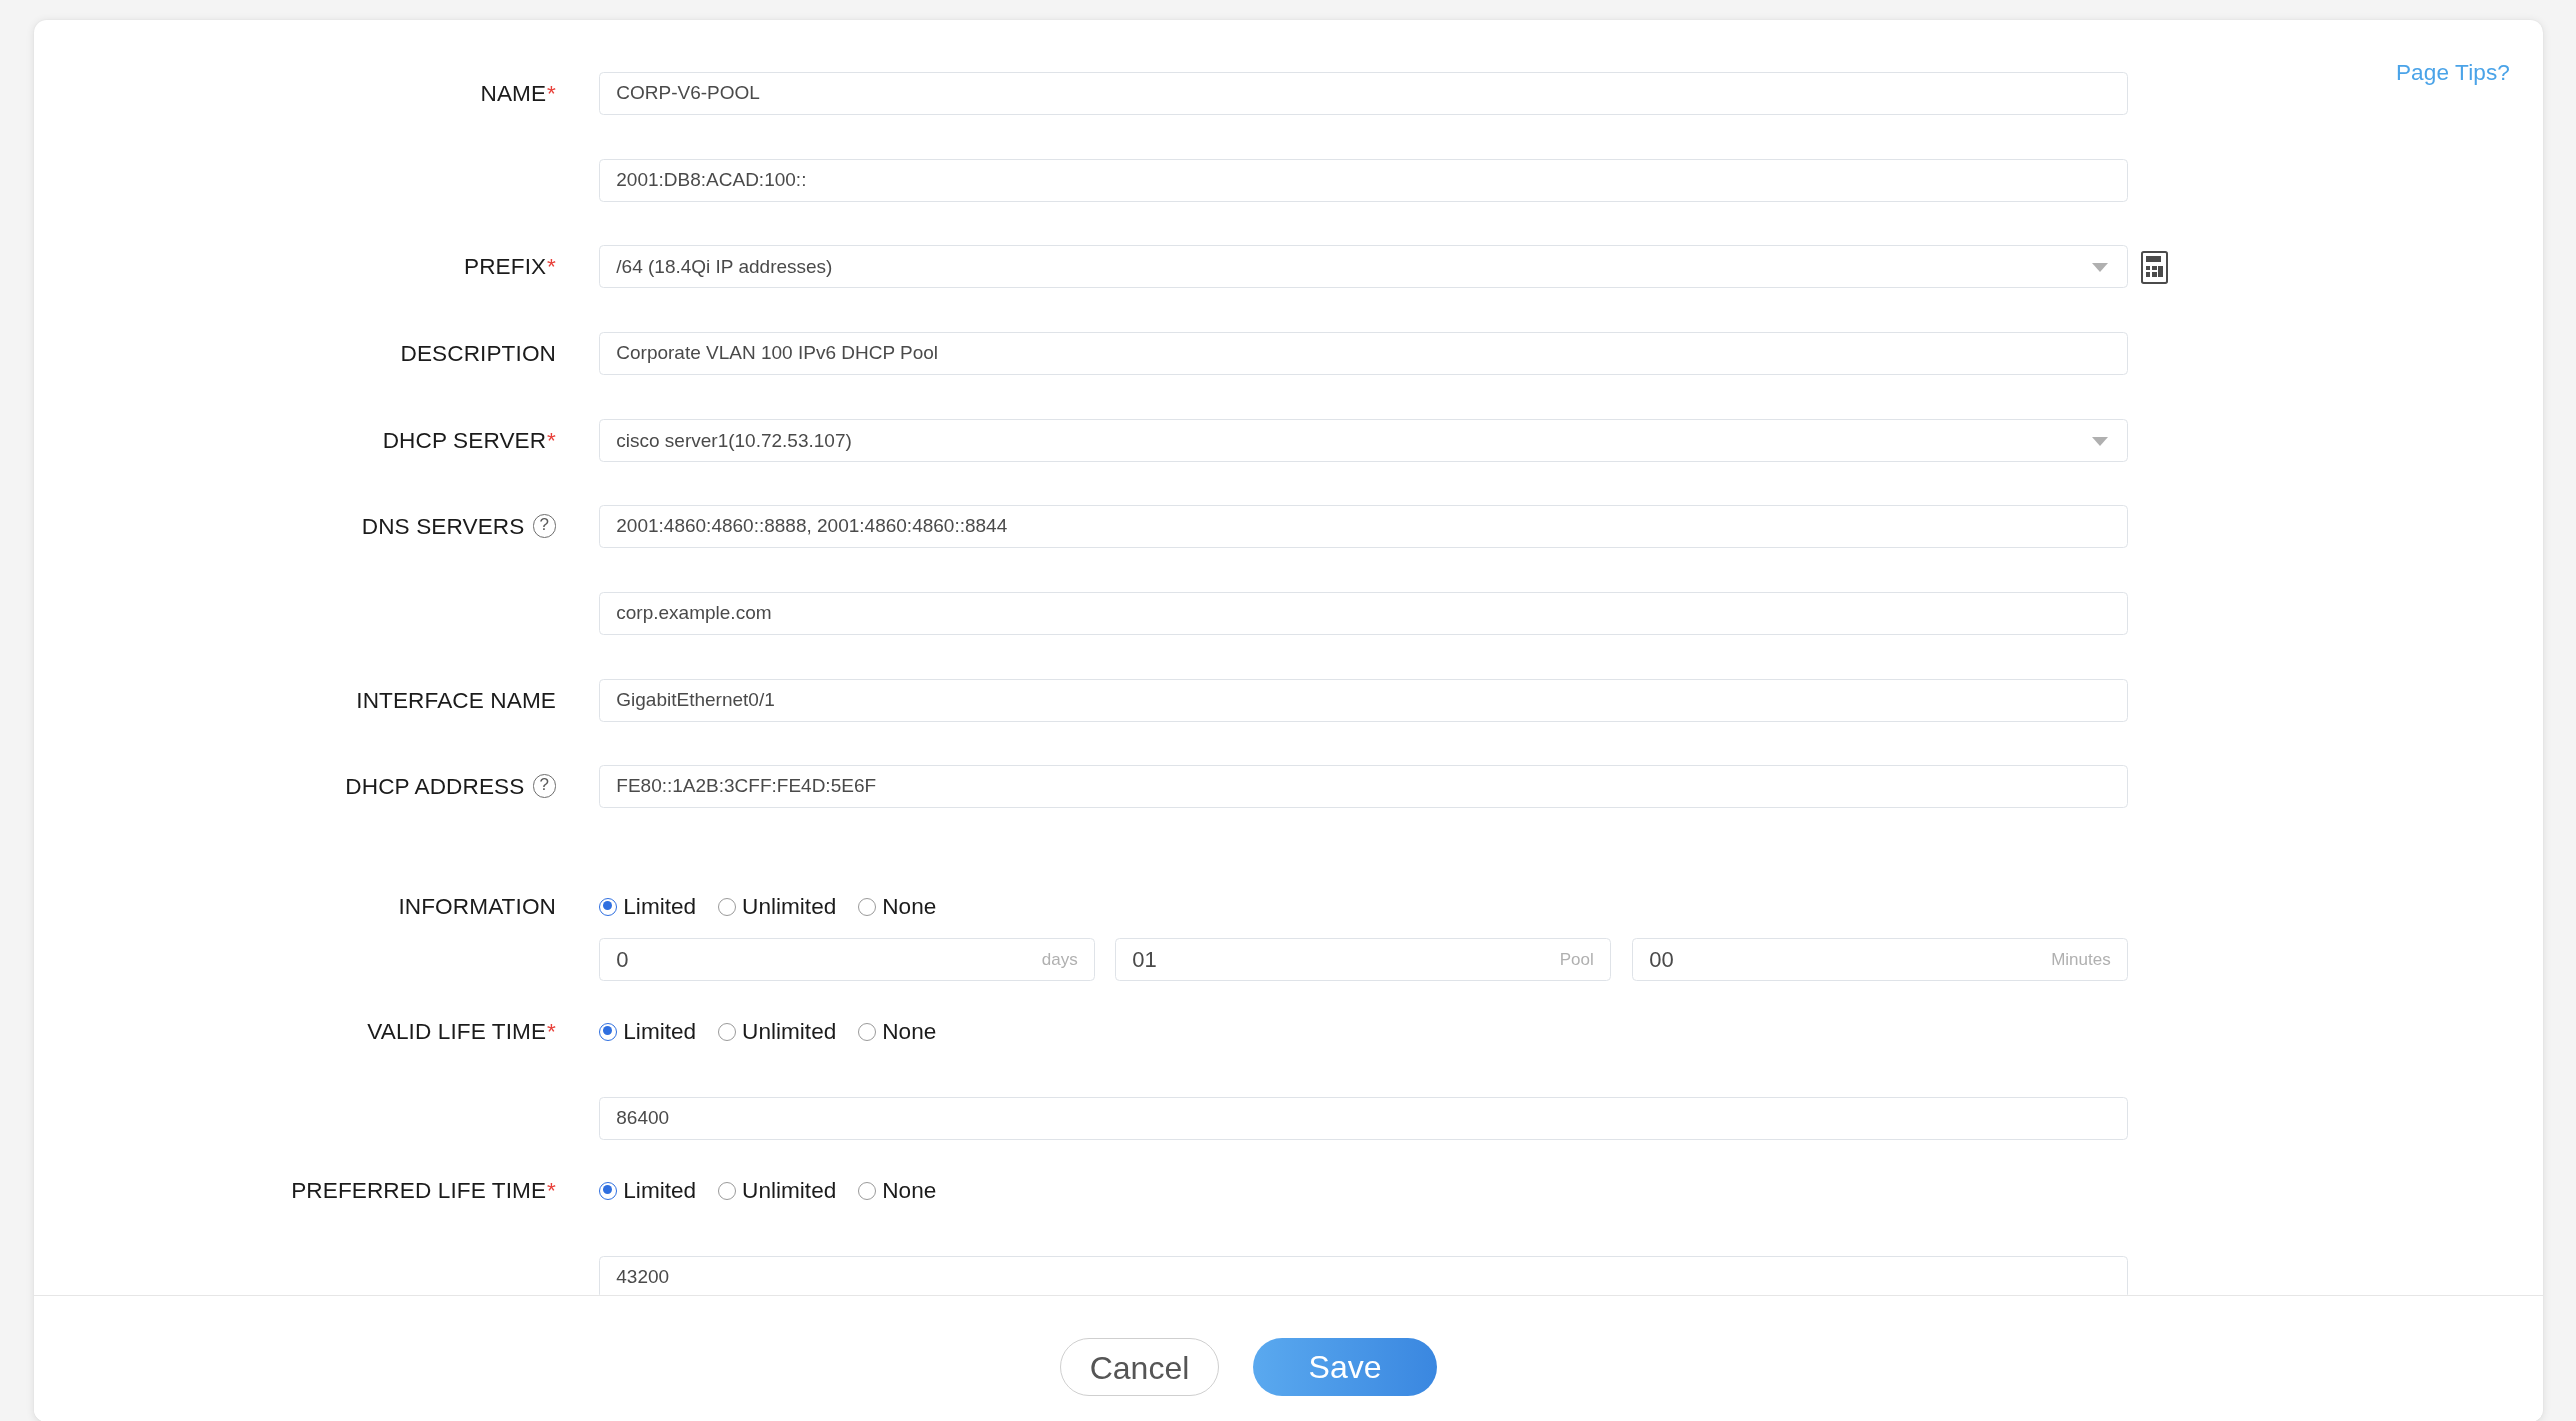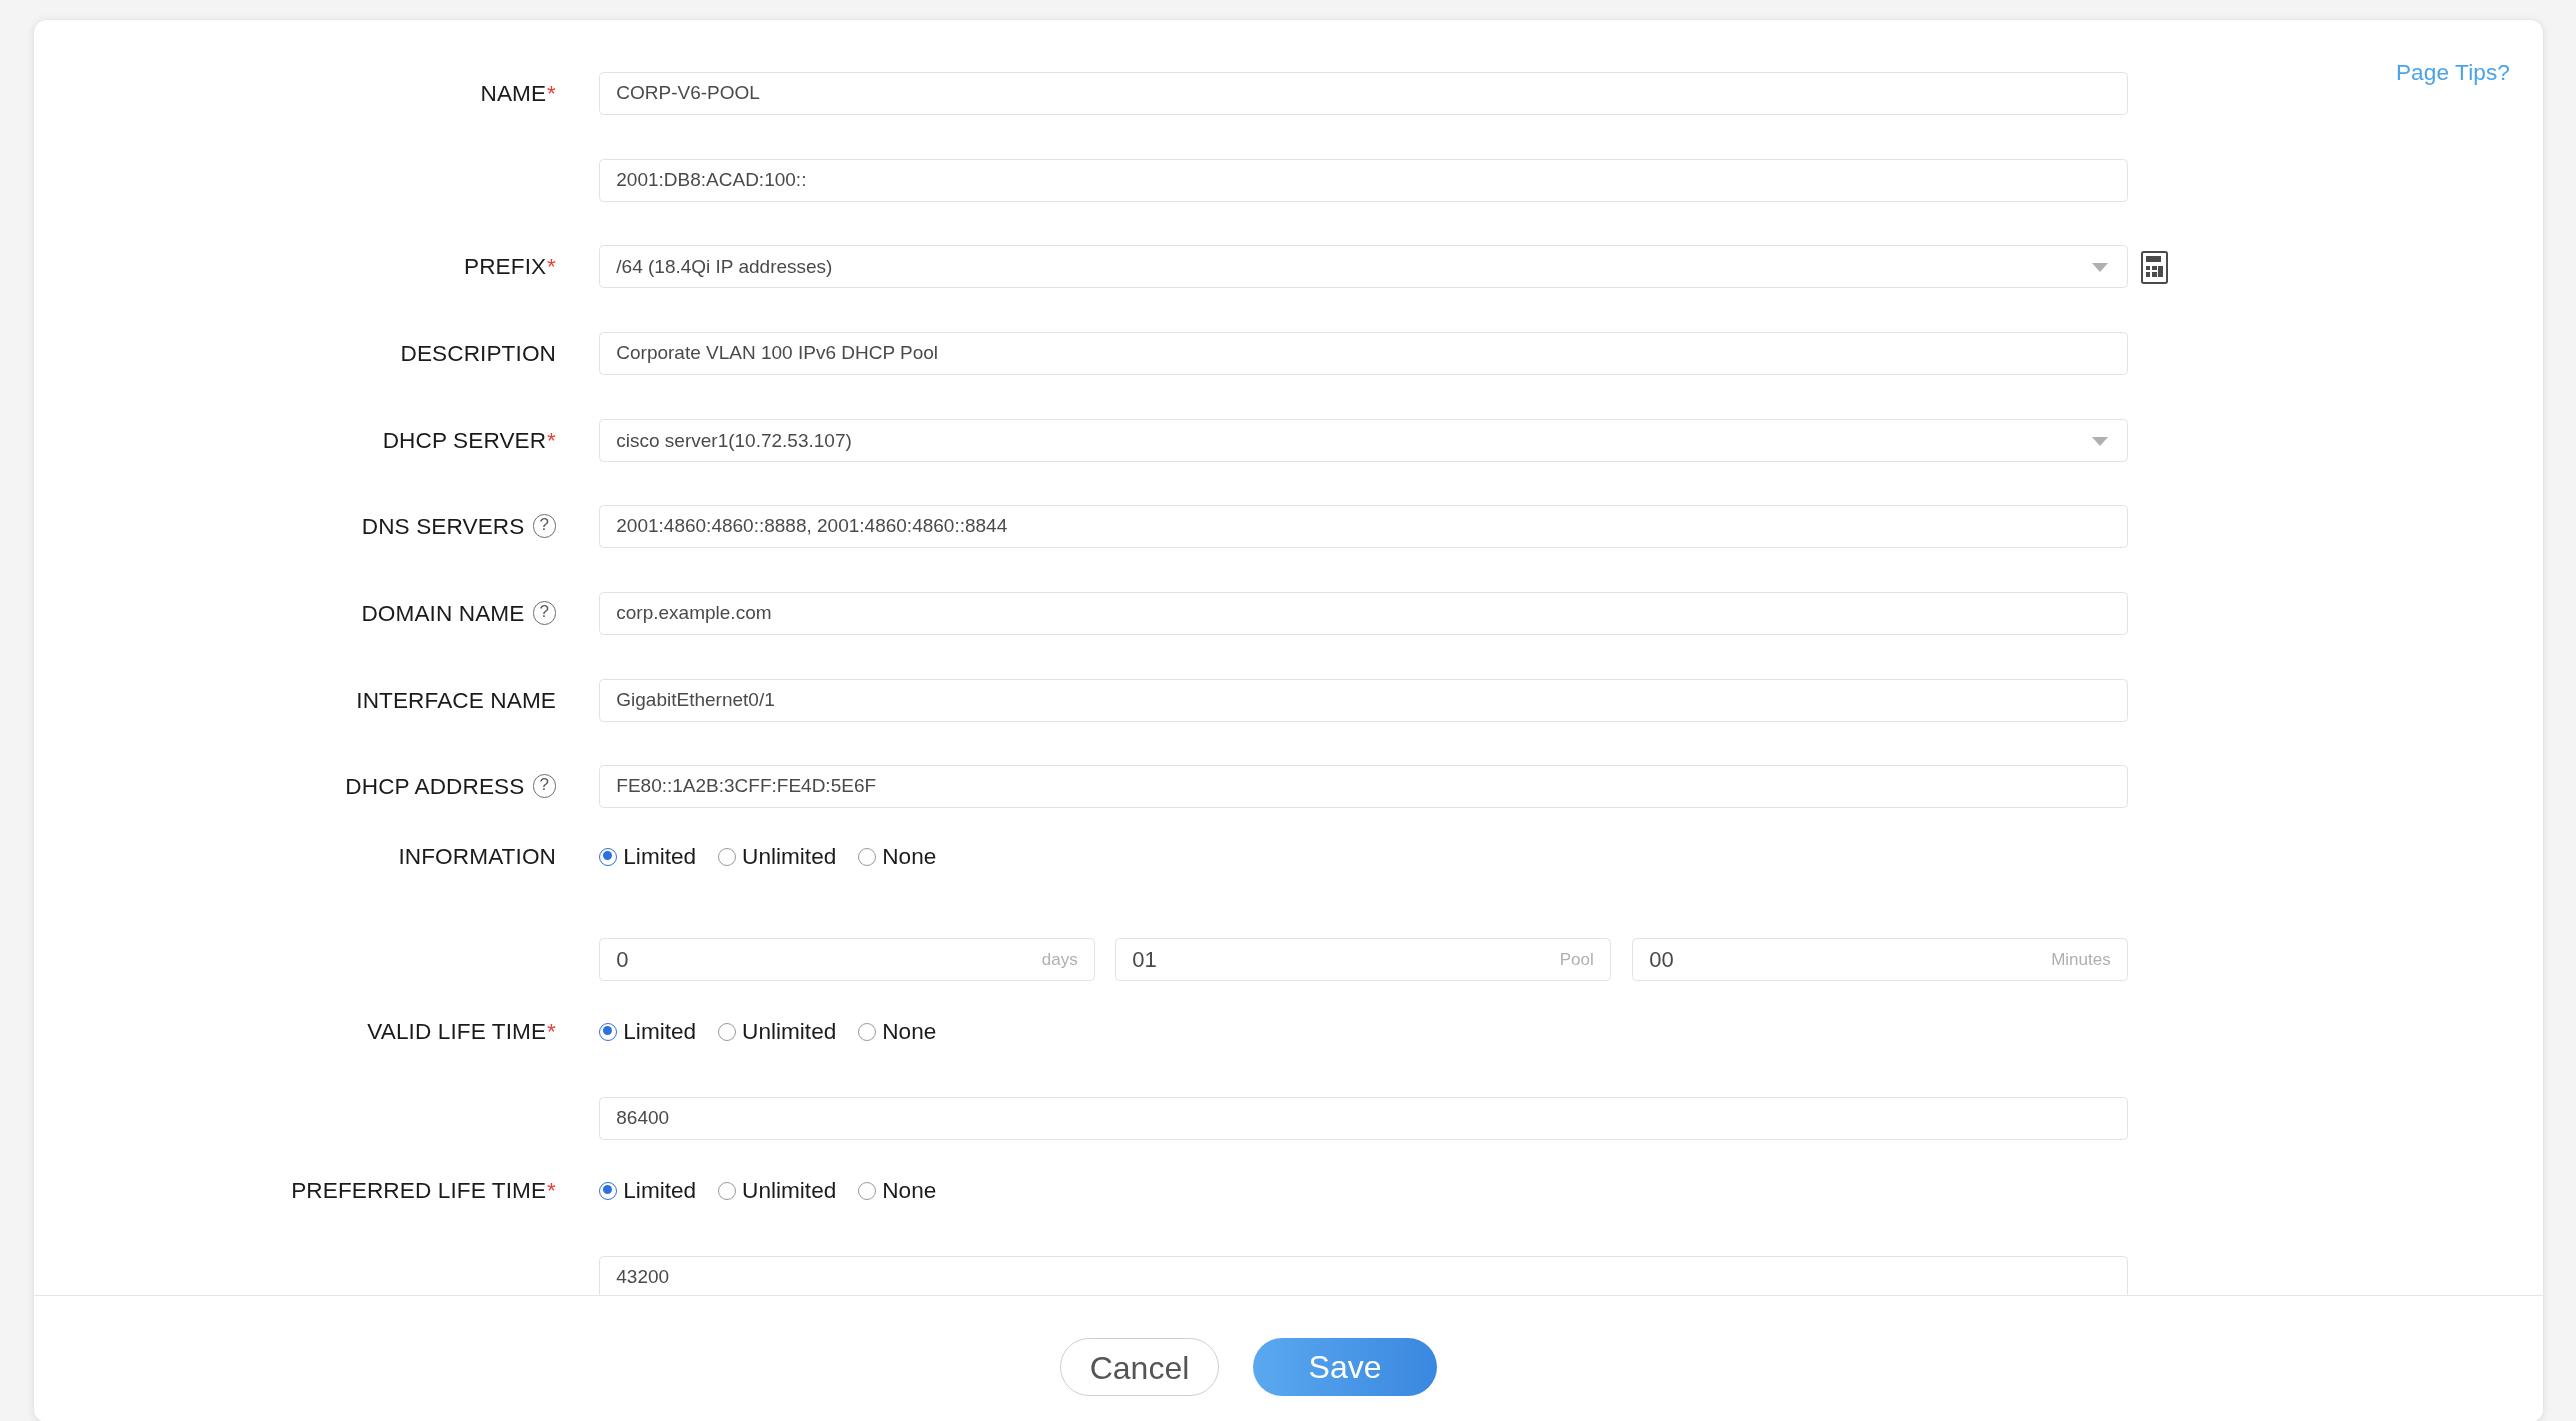--- a/index.html
+++ b/index.html
@@ -340,35 +340,34 @@
           <span class="caret"></span>
         </div>
       </div>
 
       <div class="row" style="top:481px">
         <div class="label"><span>DNS SERVERS</span><span class="help-icon"></span></div>
         <input class="field" value="2001:4860:4860::8888, 2001:4860:4860::8844" style="">
       </div>
 
       <div class="row" style="top:568px">
-        <div class="label"><span>DOMAIN NAME</span><span class="help-icon"></span></div>
         <input class="field" value="corp.example.com" style="">
       </div>
 
       <div class="row" style="top:655px">
         <div class="label"><span>INTERFACE NAME</span></div>
         <input class="field" value="GigabitEthernet0/1" style="">
       </div>
 
       <div class="row" style="top:741px">
         <div class="label"><span>DHCP ADDRESS</span><span class="help-icon"></span></div>
         <input class="field" value="FE80::1A2B:3CFF:FE4D:5E6F" style="">
       </div>
 
-      <div class="row" style="top:811px">
+      <div class="row" style="top:861px">
         <div class="label"><span>INFORMATION</span></div>
         <div class="radio-group">
           <span class="radio-item checked"><span class="radio-dot"></span><span class="radio-label">Limited</span></span>
           <span class="radio-item"><span class="radio-dot"></span><span class="radio-label">Unlimited</span></span>
           <span class="radio-item"><span class="radio-dot"></span><span class="radio-label">None</span></span>
         </div>
       </div>
 
       <div class="time-row" style="top:914px">
         <div class="time-box tb1">

